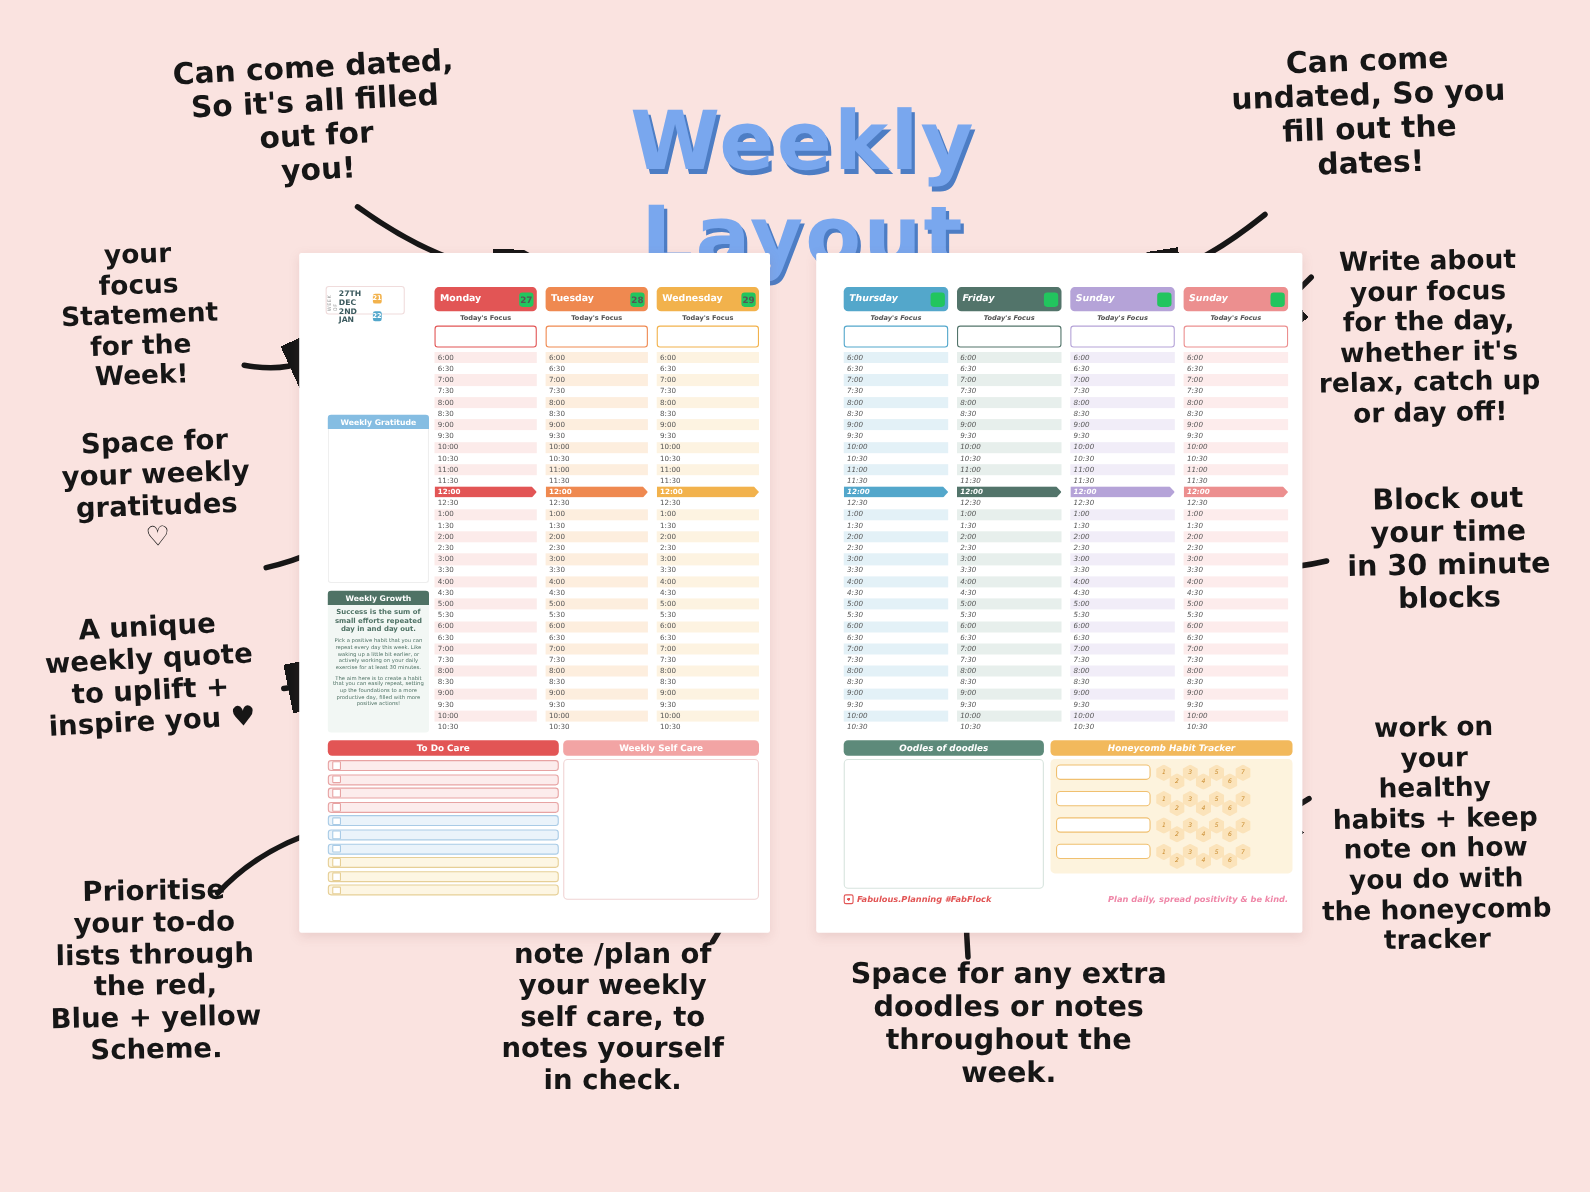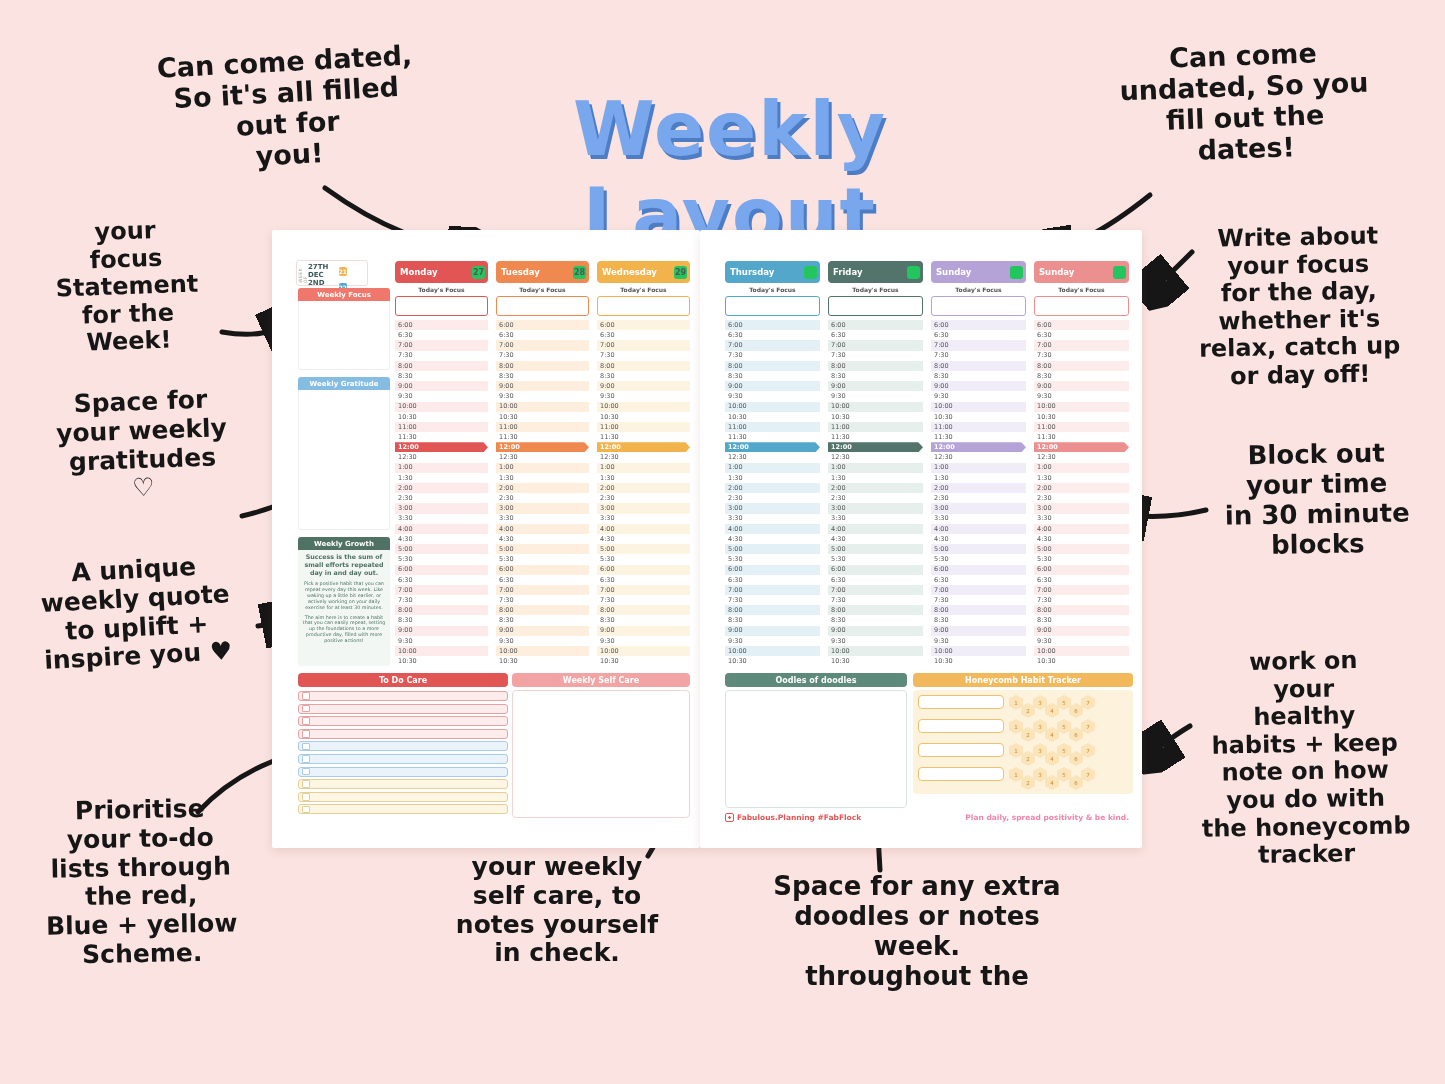--- a/index.html
+++ b/index.html
@@ -27,21 +27,21 @@
   #ann-honeycomb{left:1176px;top:648px;width:258px;font-size:24px;transform:rotate(-1deg);}
 
   
   #arrows{position:absolute;left:0;top:0;width:1445px;height:1084px;pointer-events:none;}
   #arrows path{stroke:#161616;stroke-width:5;fill:none;stroke-linecap:round;}
 
   
   .page{position:absolute;top:230px;height:618px;background:#fff;border-radius:2px;
         box-shadow:0 3px 10px rgba(150,90,90,0.15);}
   #left-page{left:272px;width:428px;}
-  #right-page{left:700px;width:442px;}
+  #right-page{left:742px;width:442px;font-style:italic;}
 
   
   .week-badge{position:absolute;left:24px;top:30px;width:72px;height:26px;border:1px solid #f0dcdc;
     border-radius:3px;padding:2px 20px 2px 11px;box-sizing:border-box;
     display:flex;flex-direction:column;justify-content:space-between;}
   .week-side{position:absolute;left:1px;top:2px;bottom:2px;writing-mode:vertical-rl;
     transform:rotate(180deg);font-size:4.5px;color:#999;letter-spacing:.5px;}
   .week-row{display:flex;align-items:center;justify-content:space-between;}
   .week-text{font-size:7px;font-weight:bold;color:#3c5a5e;}
   .week-year{width:9px;height:9px;border-radius:2px;color:#fff;font-size:6px;font-weight:bold;
@@ -167,30 +167,31 @@
     </div>
   <div class="ann" id="ann-todo">
       <div class="ann-line">Prioritise</div>
       <div class="ann-line">your to-do</div>
       <div class="ann-line">lists through</div>
       <div class="ann-line">the red,</div>
       <div class="ann-line">Blue + yellow</div>
       <div class="ann-line">Scheme.</div>
     </div>
   <div class="ann" id="ann-selfcare">
+      <div class="ann-line">note /plan of</div>
       <div class="ann-line">your weekly</div>
       <div class="ann-line">self care, to</div>
       <div class="ann-line">notes yourself</div>
       <div class="ann-line">in check.</div>
     </div>
   <div class="ann" id="ann-doodles">
       <div class="ann-line">Space for any extra</div>
       <div class="ann-line">doodles or notes</div>
+      <div class="ann-line">throughout the</div>
       <div class="ann-line">week.</div>
-      <div class="ann-line">throughout the</div>
     </div>
   <div class="ann" id="ann-dayfocus">
       <div class="ann-line">Write about</div>
       <div class="ann-line">your focus</div>
       <div class="ann-line">for the day,</div>
       <div class="ann-line">whether it's</div>
       <div class="ann-line">relax, catch up</div>
       <div class="ann-line">or day off!</div>
     </div>
   <div class="ann" id="ann-blocks">
@@ -558,24 +559,20 @@
             <div class="slot" style="background: rgb(253, 243, 225);">
               <div class="slot-time">10:00</div>
             </div>
             <div class="slot">
               <div class="slot-time">10:30</div>
             </div>
           </div>
         </div>
       </div>
 
-    <div class="side-sec" id="sec-focus">
-      <div class="sec-head" style="background: rgb(240, 119, 107);">Weekly Focus</div>
-      <div class="sec-box" style="height:69px"></div>
-    </div>
 
     <div class="side-sec" id="sec-gratitude">
       <div class="sec-head" style="background: rgb(133, 189, 226);">Weekly Gratitude</div>
       <div class="sec-box" style="height:140px"></div>
     </div>
 
     <div class="side-sec" id="sec-growth">
       <div class="sec-head" style="background: rgb(79, 114, 101);">Weekly Growth</div>
       <div class="growth-body">
         <div class="growth-quote">Success is the sum of small efforts repeated day in and day out.</div>

